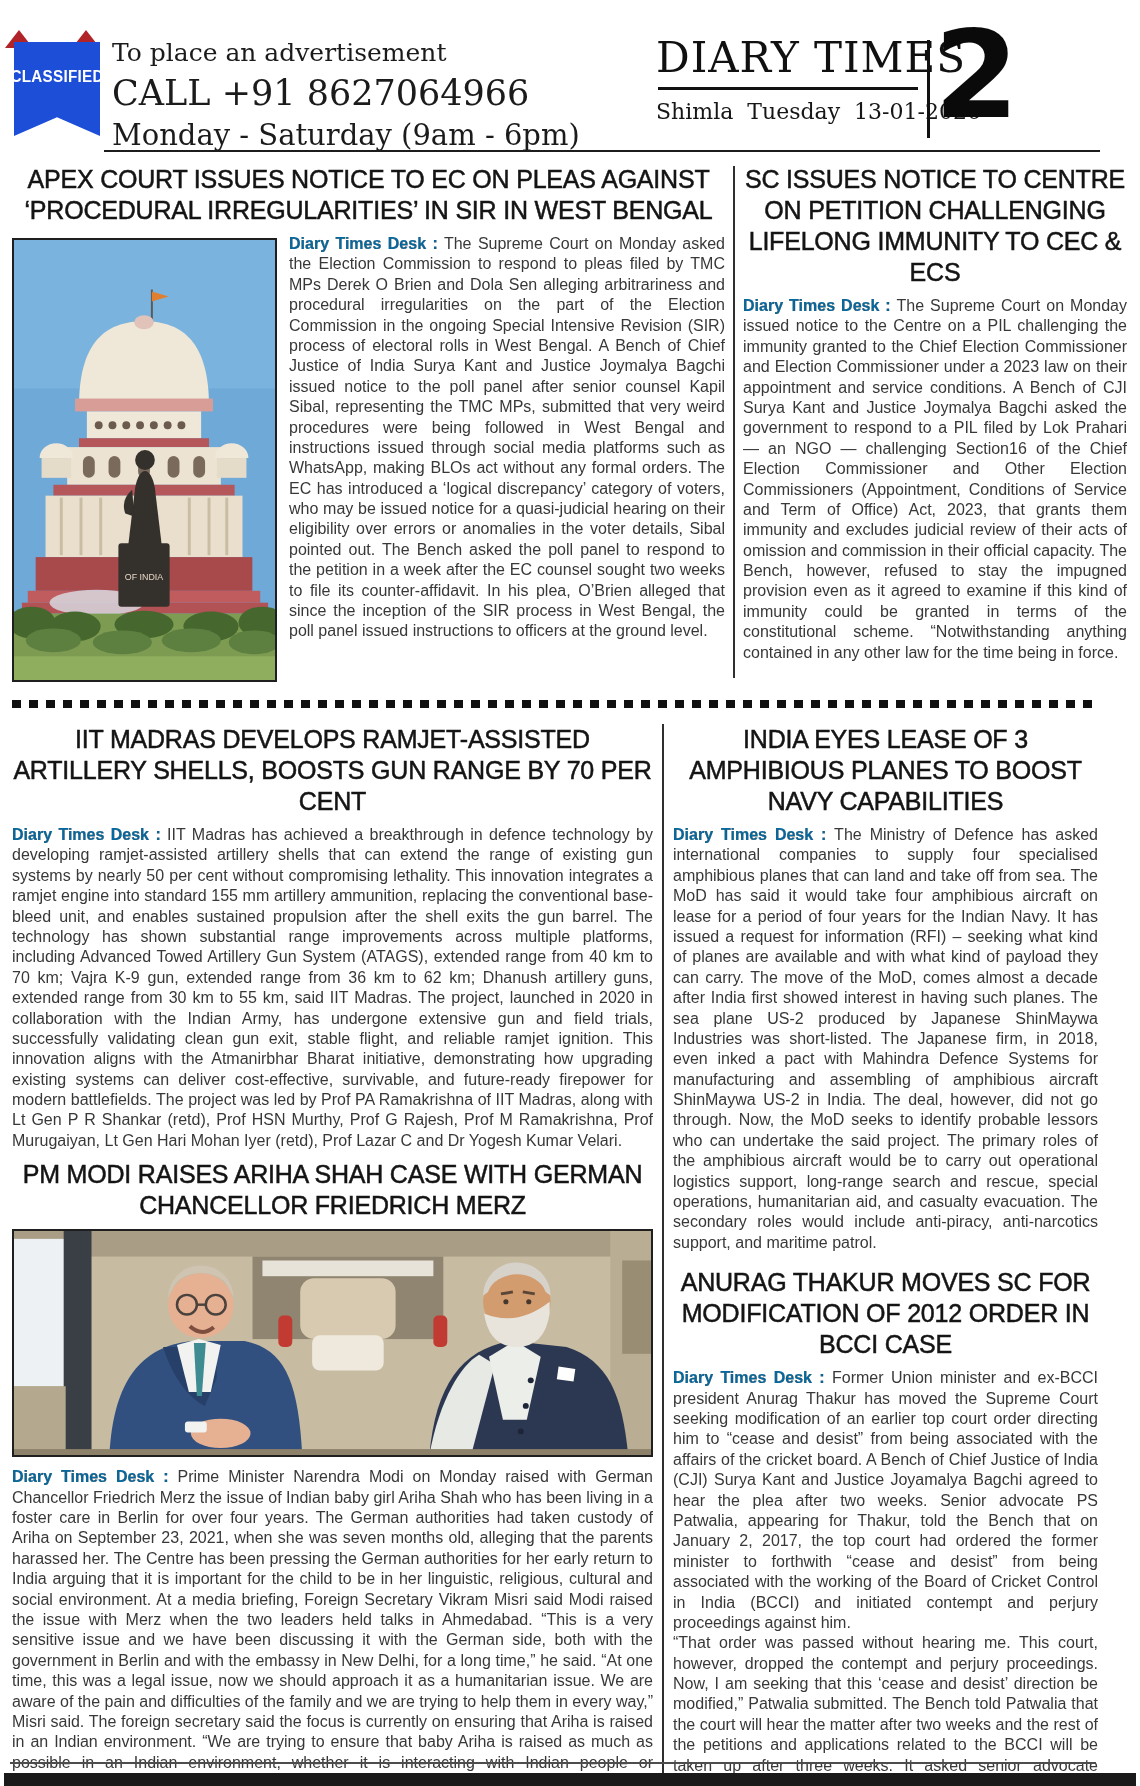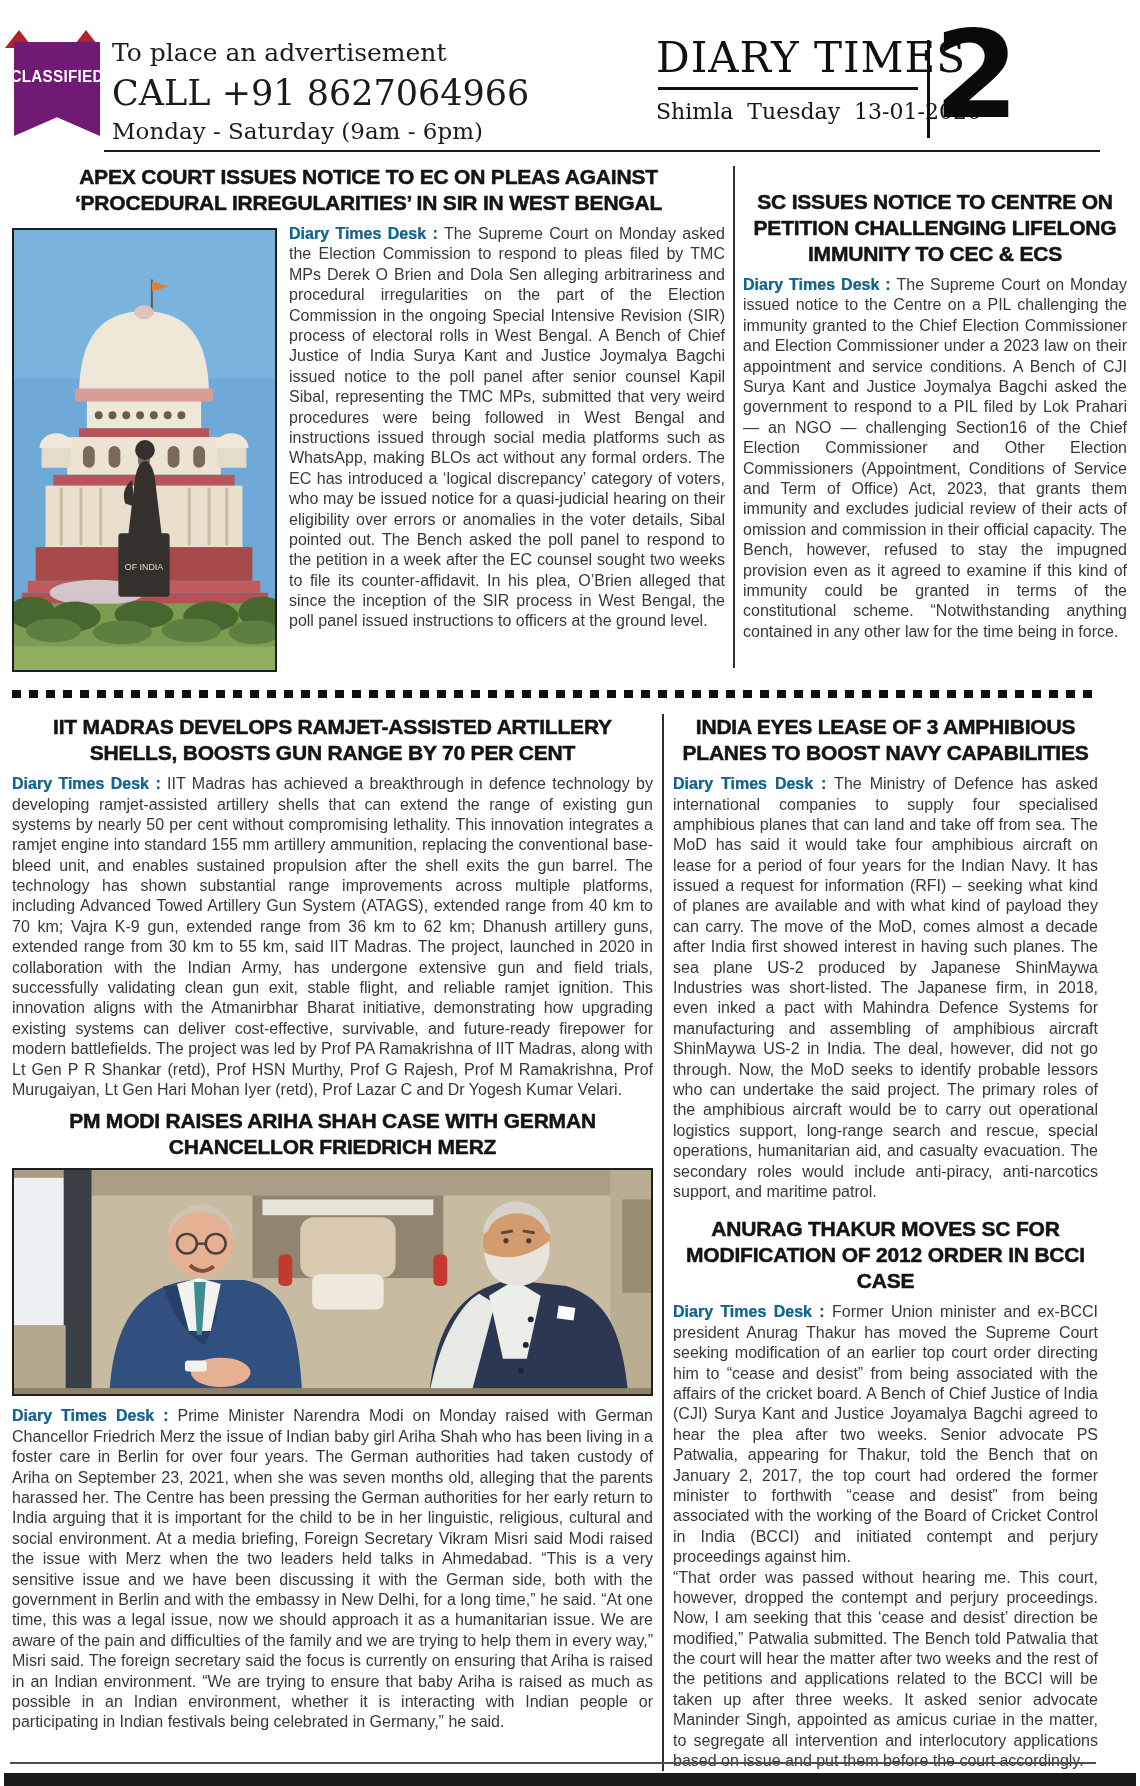--- a/index.html
+++ b/index.html
@@ -2,49 +2,49 @@
 <html><head>
 <meta charset="utf-8">
 <style>
   html,body{margin:0;padding:0;background:#e8e8e8;}
   .page{
     position:relative;width:1140px;height:1786px;margin:0 auto;background:#ffffff;
     font-family:"Liberation Sans",sans-serif;color:#383838;overflow:hidden;
   }
   
   .header{position:relative;height:152px;}
-  .ribbon{position:absolute;left:14px;top:42px;width:86px;height:94px;background:#701a75;
+  .ribbon{position:absolute;left:14px;top:42px;width:86px;height:94px;background:#1d4ed8;
     clip-path:polygon(0 0,100% 0,100% 100%,50% 80%,0 100%);display:flex;justify-content:center;}
   .ribbon-label{color:#fff;font-weight:bold;font-size:16px;letter-spacing:.3px;margin-top:26px;transform:scaleX(.95);}
   .wing{position:absolute;top:30px;width:0;height:0;border-left:14px solid transparent;border-right:14px solid transparent;border-bottom:18px solid #b02329;}
   .wing-left{left:5px;} .wing-right{left:72px;}
   .ad-block{position:absolute;left:112px;top:38px;font-family:"DejaVu Serif",serif;color:#1b1b1b;line-height:1.18;}
   .ad-line1{font-size:25px;}
   .ad-line2{font-size:35px;margin-top:5px;}
-  .ad-line3{font-size:23px;margin-top:4px;}
+  .ad-line3{font-size:29px;margin-top:4px;}
   .masthead{position:absolute;left:656px;top:36px;width:264px;text-align:center;}
   .masthead-title{font-family:"DejaVu Serif",serif;font-size:42px;line-height:1.05;color:#101010;letter-spacing:1px;white-space:nowrap;}
   .masthead-rule{height:3px;background:#111;margin:7px 2px 9px;}
   .dateline{font-family:"DejaVu Serif",serif;font-size:22px;color:#161616;white-space:nowrap;word-spacing:7px;}
   .header-vbar{position:absolute;left:927px;top:40px;width:3px;height:98px;background:#111;}
   .page-num{position:absolute;left:934px;top:14px;font-family:"DejaVu Sans",sans-serif;font-size:122px;font-weight:bold;line-height:1;color:#0a0a0a;letter-spacing:-5px;}
   .header-rule{position:absolute;left:104px;right:40px;top:150px;height:2px;background:#1c1c1c;}
   
   .headline{
-    font-weight:bold;font-size:21px;line-height:1.24;text-align:center;color:#141414;
+    font-weight:normal;font-size:25px;line-height:1.24;text-align:center;color:#141414;
     letter-spacing:-.2px;-webkit-text-stroke:.5px #141414;margin:0 0 8px 0;
   }
   .body-text{font-size:16px;line-height:1.275;text-align:justify;margin:0;}
   .lead{font-weight:bold;color:#0369a1;-webkit-text-stroke:.2px #222;}
   .vdiv{width:2px;background:#2f2f2f;flex:0 0 2px;}
   
   .band-top{display:flex;margin:12px 13px 0 12px;}
   .band-top .col-a{width:713px;}
   .band-top .vdiv{margin:2px 8px 6px 8px;}
-  .band-top .col-b{width:384px;margin-top:25px;}
+  .band-top .col-b{width:384px;}
   .apex-body{display:flow-root;}
   .photo{border:2px solid #1f1f1f;box-sizing:border-box;display:block;}
   .sc-photo{float:left;width:265px;height:444px;margin:4px 12px 2px 0;}
   .sc-photo svg,.car-photo svg{display:block;width:100%;height:100%;}
   
   .dotted-sep{margin:16px 42px 12px 12px;height:8px;
     background:repeating-linear-gradient(90deg,#101010 0 9px,transparent 9px 17px);}
   
   .band-bottom{display:flex;margin:0 12px;}
   .band-bottom .col-a{width:641px;}

